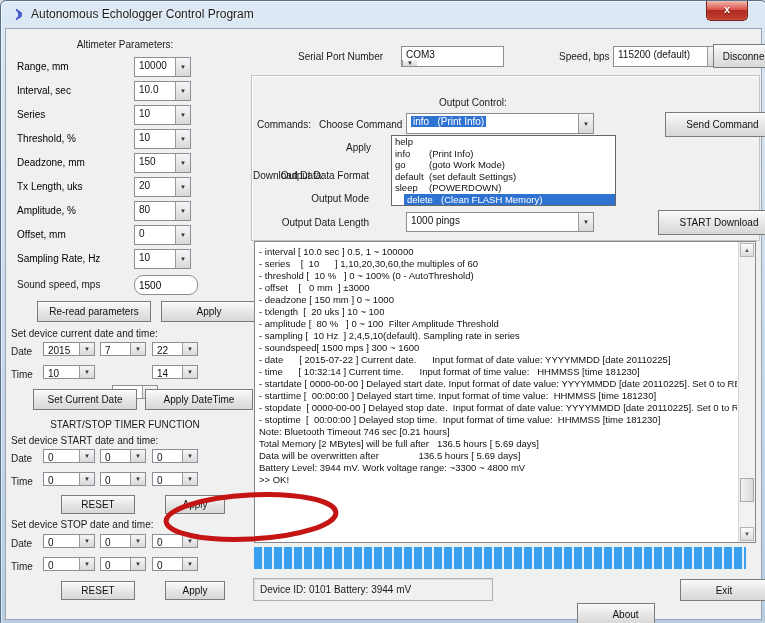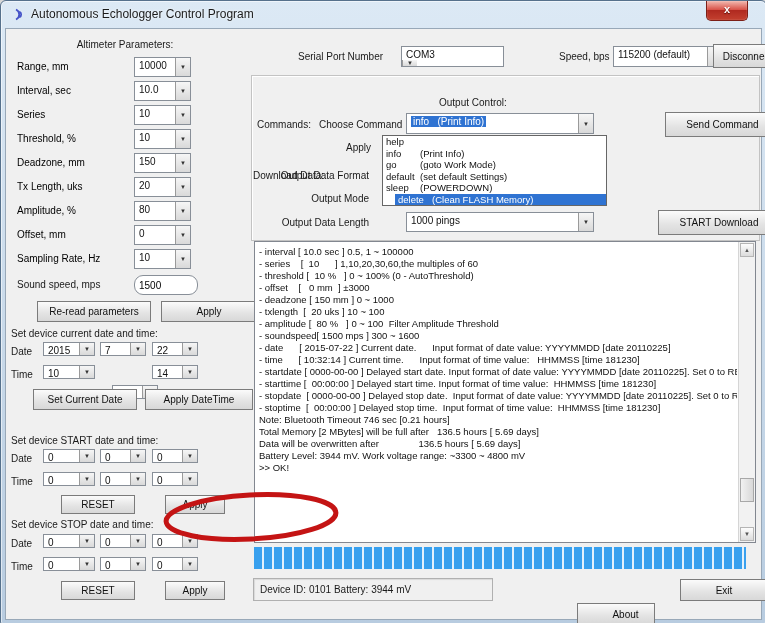--- a/index.html
+++ b/index.html
@@ -37,21 +37,21 @@
   
   #param-rows { position:absolute; left:0; top:56px; width:246px; }
   .param-row { position:relative; height:24px; }
   .param-row .p-lbl { position:absolute; left:16px; top:4px; font-size:10px; white-space:nowrap; }
   .param-row .combo { left:133px; top:0; width:57px; height:20px; }
 
   
   .dcombo { height:14px; }
 
   
-  .dropdown-list { position:absolute; left:381px; top:134px; width:225px; background:#fff; border:1px solid #666; z-index:30; box-sizing:border-box; }
+  .dropdown-list { position:absolute; left:390px; top:134px; width:225px; background:#fff; border:1px solid #666; z-index:30; box-sizing:border-box; }
   .cmd-row { display:flex; height:11.5px; font-size:9.5px; line-height:11.5px; padding-left:3px; color:#111; white-space:pre; }
   .cmd-row .cmd-name { width:34px; flex:none; }
   .cmd-row.sel { background:#2f73d2; color:#fff;margin-left:12px; }
 
   .sel-text { background:#2f73d2; color:#fff; padding:0 2px; }
 
   
   .console { position:absolute; left:253px; top:240px; width:502px; height:302px; background:#fff; border:1px solid #828790; box-sizing:border-box; overflow:hidden; }
   .console-inner { position:absolute; left:4px; top:4px; right:18px; bottom:2px; overflow:hidden; }
   .console-line { font-size:9.5px; line-height:12px; white-space:pre; color:#111; }
@@ -195,20 +195,21 @@
       <span class="arr">▼</span>
     </div>
   <div class="combo dcombo" style="left:151px; top:364px; width:46px;">
       <span class="val">14</span>
       <span class="arr">▼</span>
     </div>
 
   <div class="btn" style="left:8px; top:388px; width:104px; height:21px;">Set Current Date</div>
   <div class="btn" style="left:120px; top:388px; width:108px; height:21px;">Apply DateTime</div>
 
+  <div class="lbl caption-center" style="left:8px; top:418px; width:232px;">START/STOP TIMER FUNCTION</div>
   <div class="lbl" style="left:10px; top:434px;">Set device START date and time:</div>
 
   <span class="lbl" style="left:10px; top:452px;">Date</span>
   <div class="combo dcombo" style="left:42px; top:448px; width:52px;">
       <span class="val">0</span>
       <span class="arr">▼</span>
     </div>
   <div class="combo dcombo" style="left:99px; top:448px; width:46px;">
       <span class="val">0</span>
       <span class="arr">▼</span>
@@ -349,20 +350,21 @@
         <div class="console-line">- threshold [  10 %   ] 0 ~ 100% (0 - AutoThreshold)</div>
 
         <div class="console-line">- offset    [   0 mm  ] ±3000</div>
 
         <div class="console-line">- deadzone [ 150 mm ] 0 ~ 1000</div>
 
         <div class="console-line">- txlength  [  20 uks ] 10 ~ 100</div>
 
         <div class="console-line">- amplitude [  80 %   ] 0 ~ 100  Filter Amplitude Threshold</div>
 
+        <div class="console-line">- sampling [  10 Hz  ] 2,4,5,10(default). Sampling rate in series</div>
 
         <div class="console-line">- soundspeed[ 1500 mps ] 300 ~ 1600</div>
 
         <div class="console-line">- date      [ 2015-07-22 ] Current date.      Input format of date value: YYYYMMDD [date 20110225]</div>
 
         <div class="console-line">- time      [ 10:32:14 ] Current time.      Input format of time value:   HHMMSS [time 181230]</div>
 
         <div class="console-line">- startdate [ 0000-00-00 ] Delayed start date. Input format of date value: YYYYMMDD [date 20110225]. Set 0 to RESET.</div>
 
         <div class="console-line">- starttime [  00:00:00 ] Delayed start time. Input format of time value:  HHMMSS [time 181230]</div>

